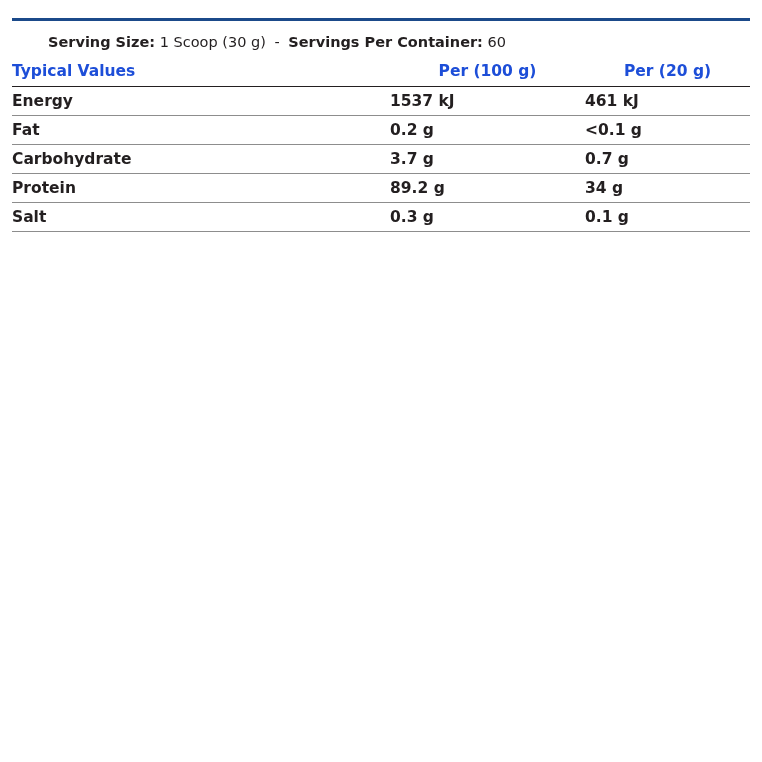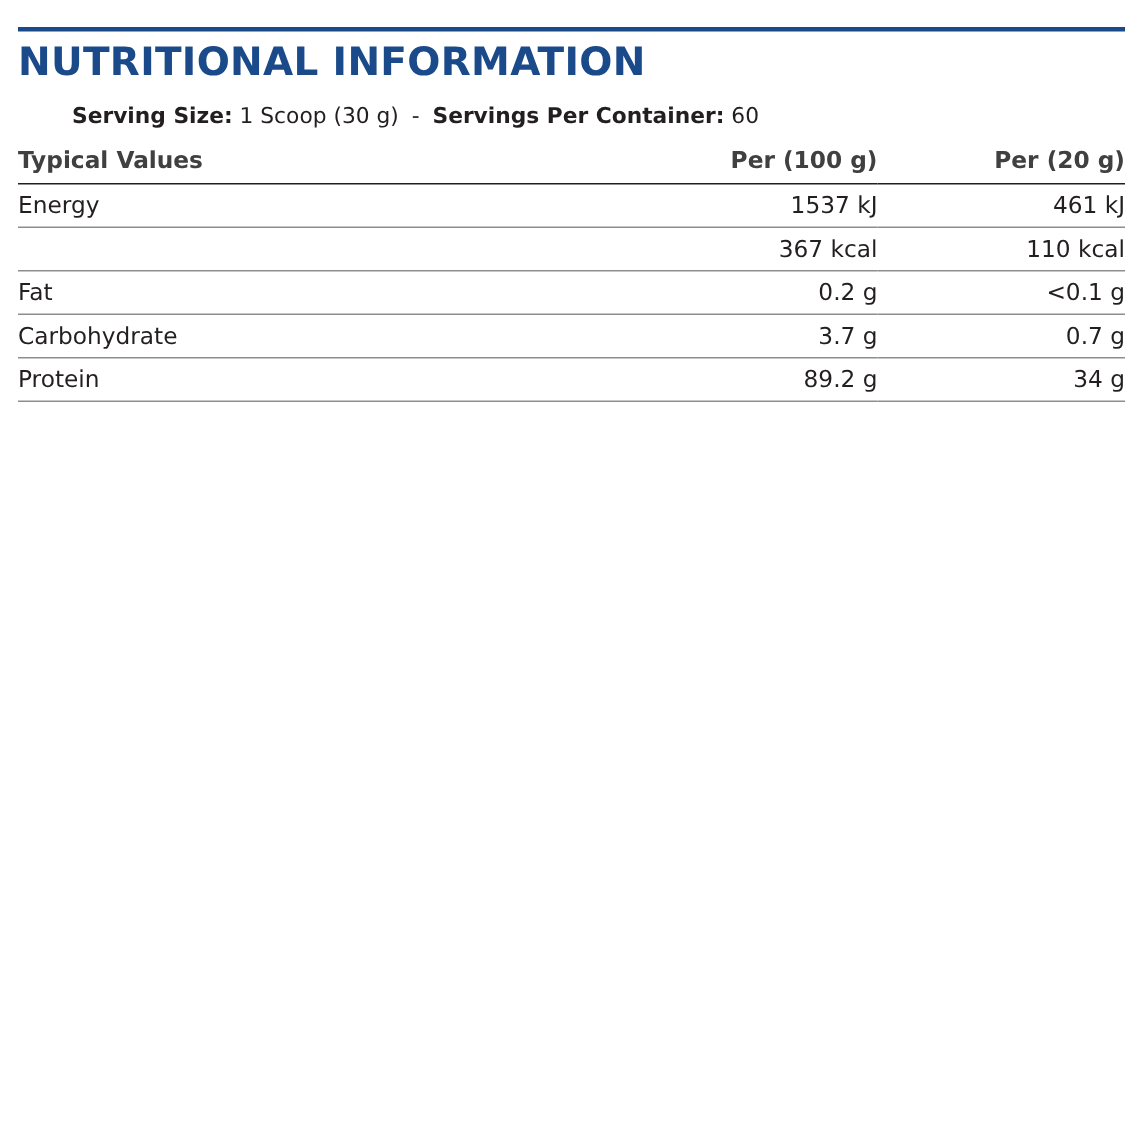--- a/index.html
+++ b/index.html
@@ -50,35 +50,34 @@
   }
   table.nutri {
     width: 100%;
     border-collapse: collapse;
     margin-top: 12px;
     font-size: 15.5px;
   }
   table.nutri th,
   table.nutri td {
     padding: 0;
-    font-weight: normal;
+    font-weight: bold;
     vertical-align: bottom;
   }
   table.nutri thead th {
     font-weight: bold;
     font-size: 15.5px;
     padding-bottom: 6px;
     border-bottom: 1.5px solid #231f20;
-    color: #404040;
+    color: #1d4ed8;
   }
   th.col-label, td.col-label {
     text-align: left;
   }
   th.col-val, td.col-val {
-    text-align: right;
   }
   th.col-100, td.col-100 {
     width: 195px;
   }
   th.col-30, td.col-30 {
     width: 165px;
   }
   table.nutri tbody td {
     padding-top: 5px;
     padding-bottom: 5px;
@@ -92,21 +91,20 @@
     padding-left: 12px;
   }
 </style>
 </head>
 <body>
 
 <div class="page">
 
   <div class="top-rule"></div>
 
-  <h1 class="title">NUTRITIONAL INFORMATION</h1>
 
   <div class="serving-line">
     <span class="lbl">Serving Size:</span>
     <span>1 Scoop (30 g)</span>
     <span class="sep">-</span>
     <span class="lbl">Servings Per Container:</span>
     <span>60</span>
   </div>
 
   <table class="nutri">
@@ -117,35 +115,35 @@
         <th class="col-val col-30">Per (20 g)</th>
       </tr>
     </thead>
     <tbody>
         <tr class="no-rule">
           <td class="col-label">Energy</td>
           <td class="col-val col-100">1537 kJ</td>
           <td class="col-val col-30">461 kJ</td>
         </tr>
         <tr>
-          <td class="col-label"></td>
-          <td class="col-val col-100">367 kcal</td>
-          <td class="col-val col-30">110 kcal</td>
-        </tr>
-        <tr>
           <td class="col-label">Fat</td>
           <td class="col-val col-100">0.2 g</td>
           <td class="col-val col-30">&lt;0.1 g</td>
         </tr>
         <tr>
           <td class="col-label">Carbohydrate</td>
           <td class="col-val col-100">3.7 g</td>
           <td class="col-val col-30">0.7 g</td>
         </tr>
         <tr>
           <td class="col-label">Protein</td>
           <td class="col-val col-100">89.2 g</td>
           <td class="col-val col-30">34 g</td>
         </tr>
+        <tr>
+          <td class="col-label">Salt</td>
+          <td class="col-val col-100">0.3 g</td>
+          <td class="col-val col-30">0.1 g</td>
+        </tr>
       </tbody>
   </table>
 
 </div>
 
 </body></html>

